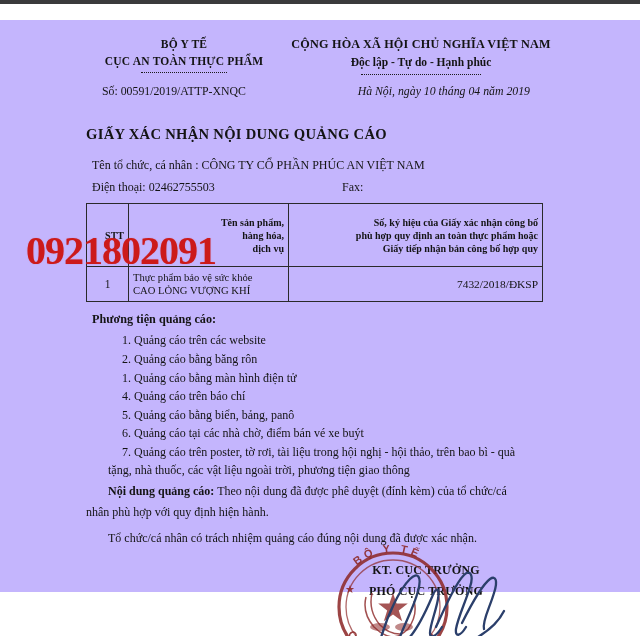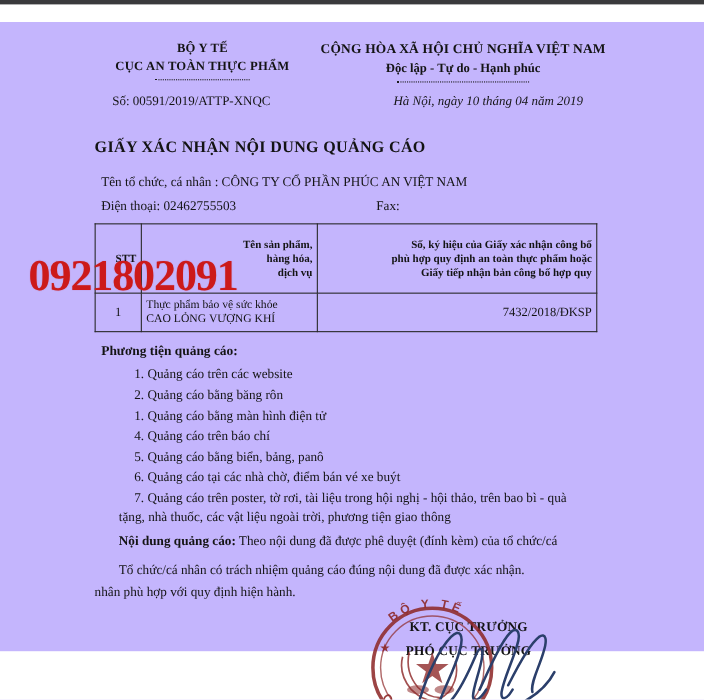--- a/index.html
+++ b/index.html
@@ -294,22 +294,22 @@
       <div class="media-item">6. Quảng cáo tại các nhà chờ, điểm bán vé xe buýt</div>
       <div class="media-item">
         <span>7. Quảng cáo trên poster, tờ rơi, tài liệu trong hội nghị - hội thảo, trên bao bì - quà</span>
         <span class="wrap-2">tặng, nhà thuốc, các vật liệu ngoài trời, phương tiện giao thông</span>
       </div>
     </div>
 
     <div class="para indent">
       <b>Nội dung quảng cáo:</b><span> Theo nội dung đã được phê duyệt (đính kèm) của tổ chức/cá</span>
     </div>
+    <div class="para">nhân phù hợp với quy định hiện hành.</div>
     <div class="para indent spaced">Tổ chức/cá nhân có trách nhiệm quảng cáo đúng nội dung đã được xác nhận.</div>
-    <div class="para">nhân phù hợp với quy định hiện hành.</div>
 
     <div class="sign-block">
       <div class="sign-inner">
         <div class="sign-line">KT. CỤC TRƯỞNG</div>
         <div class="sign-line">PHÓ CỤC TRƯỞNG</div>
       </div>
     </div>
 
   </div>
 

